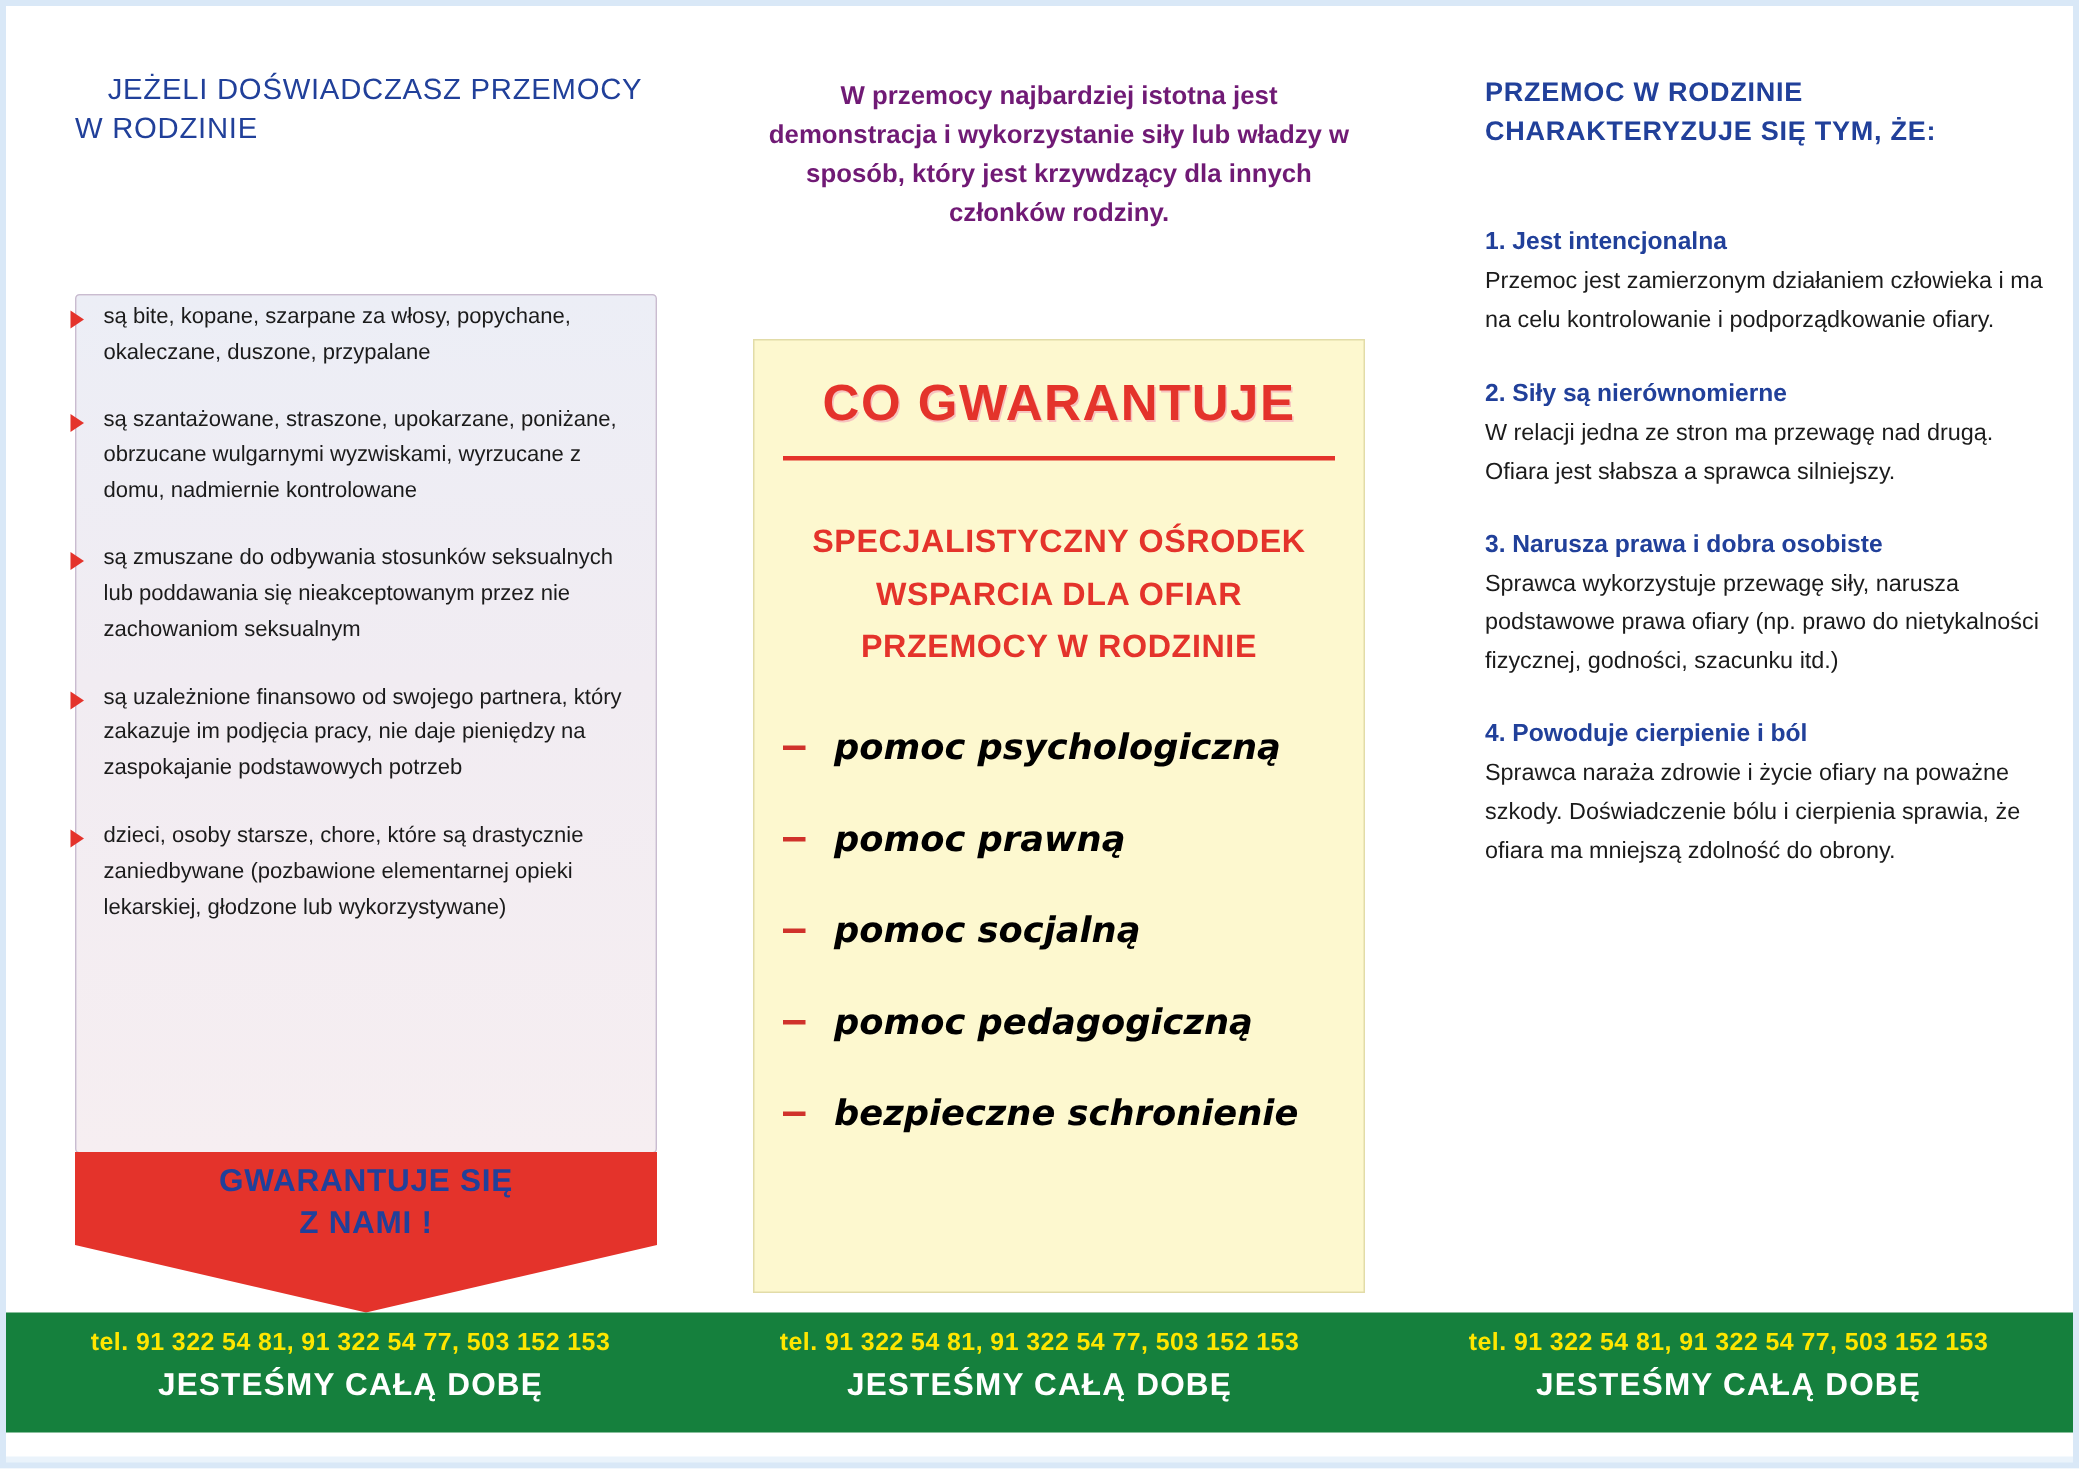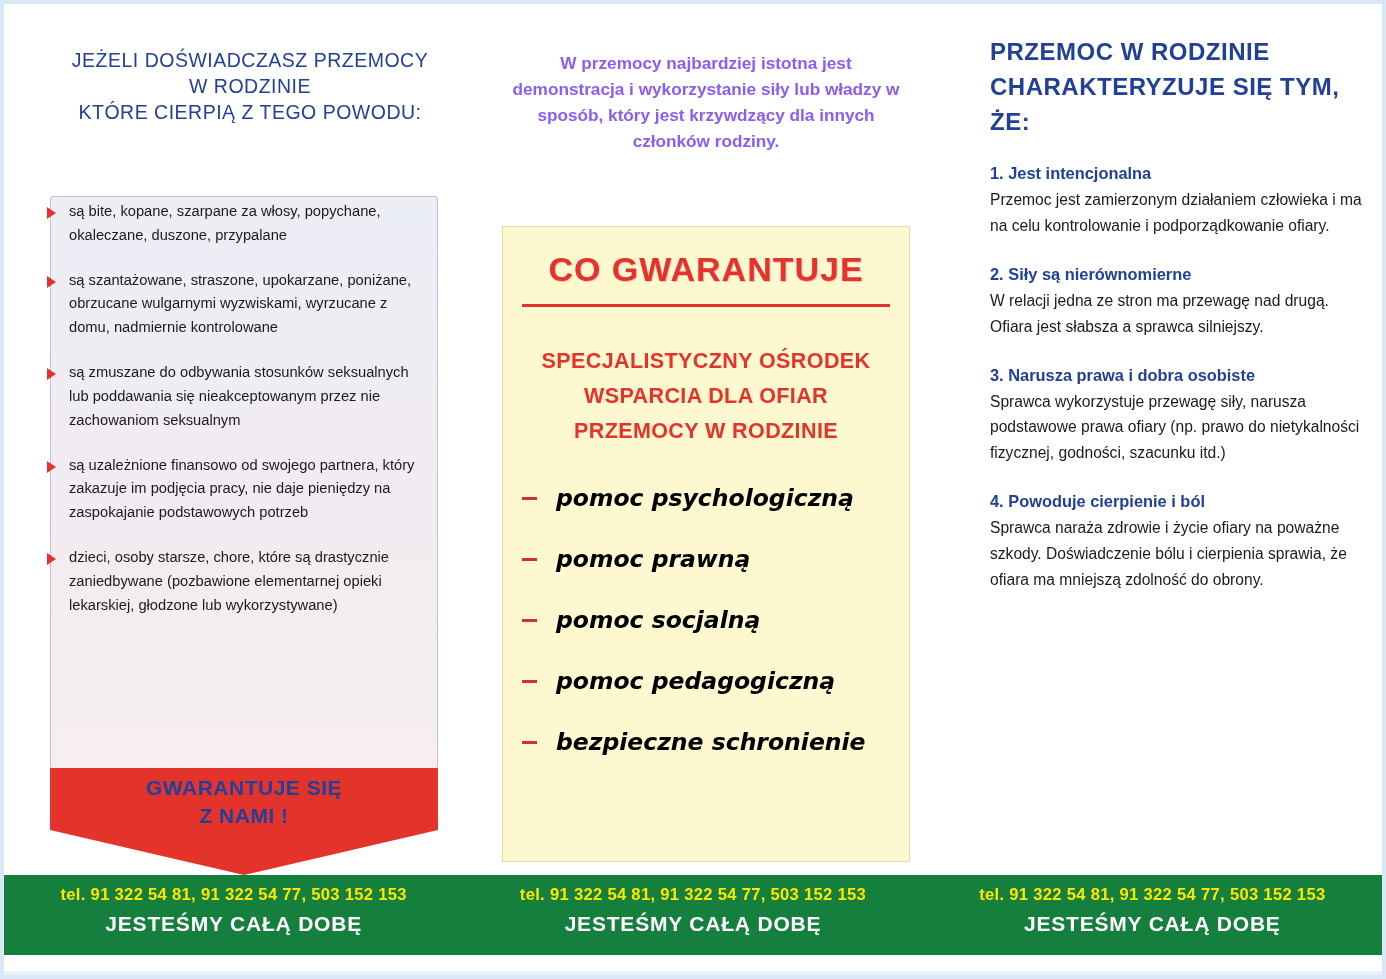--- a/index.html
+++ b/index.html
@@ -43,21 +43,21 @@
     letter-spacing: .5px;
     line-height: 1.33;
   }
   .left-head {
     position: absolute;
     left: 46px; top: 44px; width: 400px;
     font-size: 19.5px;
     text-align: left;
   }
   .left-head .l1 { text-align: center; }
-  .left-head .l2 { text-align: center; }
+  .left-head .l2 { }
   .left-head .l3 { text-align: center; padding-left: 26px; }
   .left-head .l4 { text-align: center; }
 
   .left-box {
     position: absolute;
     left: 46px; top: 192px;
     width: 388px; height: 573px;
     background: linear-gradient(180deg,#eceef6 0%, #f1ecf2 45%, #f6eef1 100%);
     border: 1px solid #c9bcd0;
     border-radius: 3px;
@@ -110,21 +110,21 @@
     line-height: 1.32;
     letter-spacing: .5px;
   }
 
   
   .mid-intro {
     position: absolute;
     left: 34px; top: 46px;
     width: 396px;
     text-align: center;
-    color: #8b5cf6;
+    color: #701a75;
     font-weight: bold;
     font-size: 17.2px;
     line-height: 1.52;
   }
   .yellow-box {
     position: absolute;
     left: 28px; top: 222px;
     width: 408px; height: 636px;
     background: #fdf8cf;
     border: 1px solid #e2dca8;
@@ -174,31 +174,31 @@
   }
   .service .dash {
     position: absolute; left: 0; top: 13px;
     width: 15px; height: 3px;
     background: #d0322b;
   }
 
   
   .right-head {
     position: absolute;
-    left: 68px; top: 31px;
+    left: 68px; top: 44px;
     width: 380px;
     color: #21409a;
     font-weight: bold;
-    font-size: 24px;
+    font-size: 18px;
     line-height: 1.45;
     letter-spacing: .5px;
   }
   .right-items {
     position: absolute;
-    left: 68px; top: 160px;
+    left: 68px; top: 148px;
     width: 372px;
   }
   .r-item { margin-bottom: 26px; }
   .r-title {
     color: #21409a;
     font-weight: bold;
     font-size: 16.4px;
     margin-bottom: 4px;
   }
   .r-body {
@@ -248,21 +248,20 @@
 <body>
 
 <div id="page">
   <div class="leaflet">
 
     <div class="col col-left">
 
       <div class="left-head head-blue">
         <div class="l1">JEŻELI DOŚWIADCZASZ PRZEMOCY</div>
         <div class="l2">W RODZINIE</div>
-        <div class="l4">KTÓRE CIERPIĄ Z TEGO POWODU:</div>
       </div>
 
       <div class="left-box"></div>
 
       <div class="bullets">
         <div class="bullet">
           <span class="tri"></span>
           <span>są bite, kopane, szarpane za włosy, popychane, okaleczane, duszone, przypalane</span>
         </div>
         <div class="bullet">

